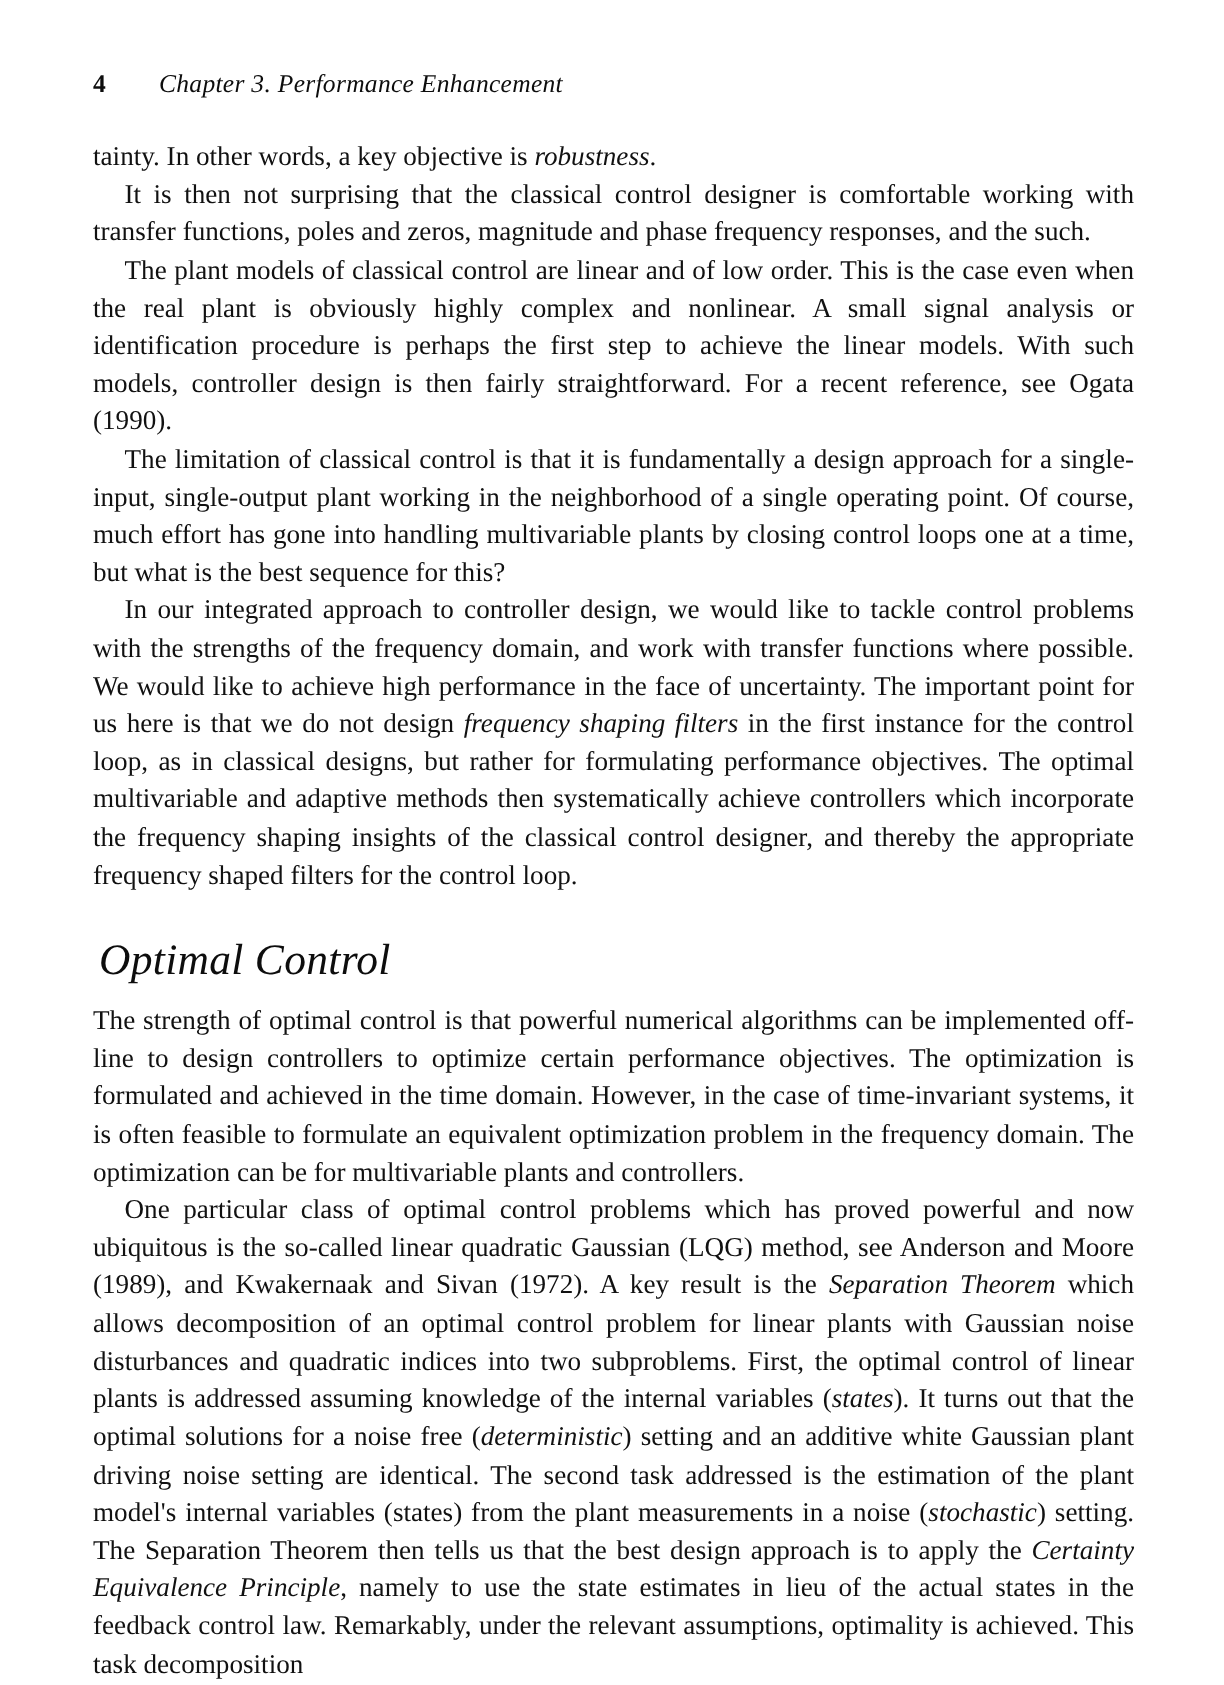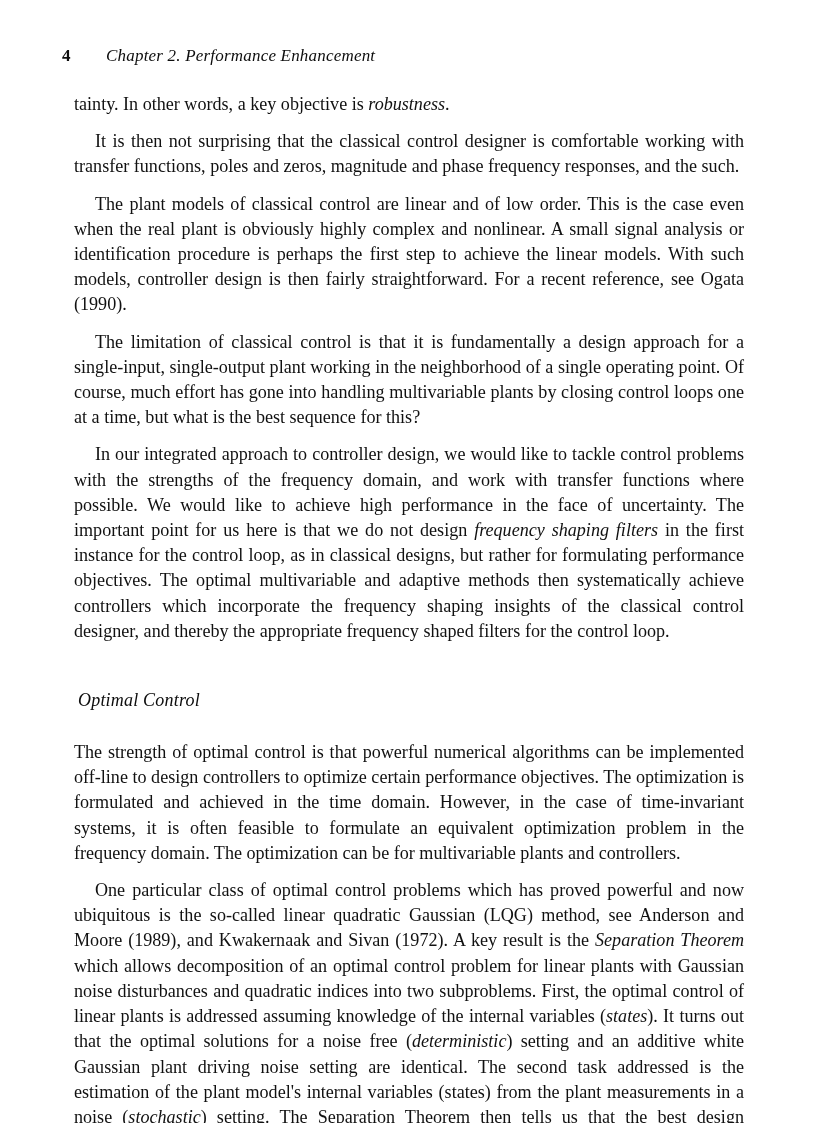--- a/index.html
+++ b/index.html
@@ -45,56 +45,56 @@
     font-size: 17px;
     letter-spacing: 0.2px;
     color: #0d0d0d;
   }
 
   
   .body-text {
     margin-top: 22px;
   }
   p.para {
-    margin: 12px;
+    margin: 0;
     font-size: 18.1px;
     line-height: 25.2px;
     text-align: justify;
     text-justify: inter-word;
     hyphens: none;
     color: #111111;
   }
   p.indent {
     text-indent: 21px;
   }
   p.noindent {
     text-indent: 0;
   }
   h2.section-heading {
-    margin: 16px;
+    margin: 4px;
     font-style: italic;
     font-weight: normal;
-    font-size: 18px;
+    font-size: 29px;
     line-height: 28px;
     padding-top: 26px;
     padding-bottom: 10px;
     color: #0d0d0d;
     letter-spacing: 0.2px;
   }
   em { font-style: italic; }
 </style>
 </head>
 <body>
 
 <div class="page">
   <div class="content">
 
     <div class="running-header">
       <span class="folio">4</span>
-      <span class="header-title">Chapter 2.  Performance Enhancement</span>
+      <span class="header-title">Chapter 3.  Performance Enhancement</span>
     </div>
 
     <div class="body-text">
       <p class="para noindent">tainty. In other words, a key objective is <em>robustness</em>.</p>
       <p class="para indent">It is then not surprising that the classical control designer is comfortable working with transfer functions, poles and zeros, magnitude and phase frequency responses, and the such.</p>
       <p class="para indent">The plant models of classical control are linear and of low order. This is the case even when the real plant is obviously highly complex and nonlinear. A small signal analysis or identification procedure is perhaps the first step to achieve the linear models. With such models, controller design is then fairly straightforward. For a recent reference, see Ogata (1990).</p>
       <p class="para indent">The limitation of classical control is that it is fundamentally a design approach for a single-input, single-output plant working in the neighborhood of a single operating point. Of course, much effort has gone into handling multivariable plants by closing control loops one at a time, but what is the best sequence for this?</p>
       <p class="para indent">In our integrated approach to controller design, we would like to tackle control problems with the strengths of the frequency domain, and work with transfer functions where possible. We would like to achieve high performance in the face of uncertainty. The important point for us here is that we do not design <em>frequency shaping filters</em> in the first instance for the control loop, as in classical designs, but rather for formulating performance objectives. The optimal multivariable and adaptive methods then systematically achieve controllers which incorporate the frequency shaping insights of the classical control designer, and thereby the appropriate frequency shaped filters for the control loop.</p>
 
       <h2 class="section-heading">Optimal Control</h2>

